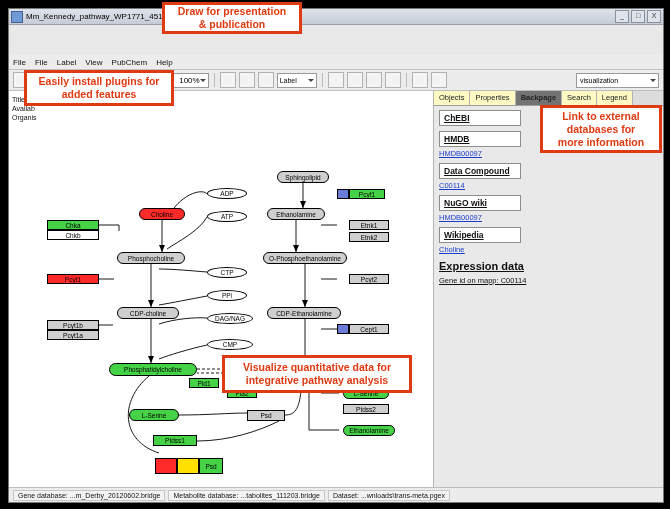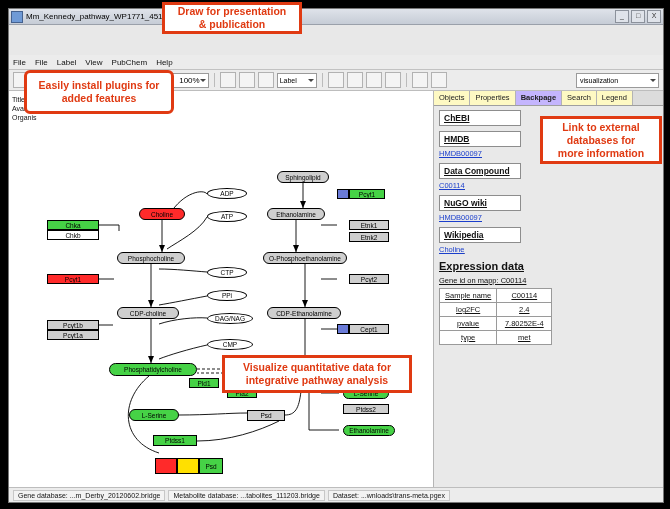--- a/index.html
+++ b/index.html
@@ -50,21 +50,21 @@
   .metab{border-radius:7px;background:#ddd;}
   .green{background:#46d246;}
   .red{background:#ff2a2a;}
   .blue{background:#6a7bd8;}
   .grey{background:#cfcfcf;}
   .white{background:#fff;}
   svg.edges{position:absolute;inset:0;pointer-events:none;}
   
   .tabs{display:flex;height:14px;background:#dcdcdc;border-bottom:1px solid #9f9f9f;font-size:7.5px;}
   .tab{padding:0 5px;line-height:14px;border-right:1px solid #b3b3b3;background:#fef9c3;color:#222;}
-  .tab.active{background:#c4b5fd;font-weight:bold;}
+  .tab.active{background:#737373;font-weight:bold;}
   .rpcontent{flex:1;overflow:hidden;padding:4px 5px;font-size:8px;color:#111;text-decoration:underline;}
   .dbblock{margin-bottom:5px;}
   .dbtitle{background:#fff;border:1px solid #8d8d8d;font-weight:bold;font-size:8.5px;
            padding:2px 4px;width:82px;box-sizing:border-box;}
   .dblink{color:#1a3ecc;text-decoration:underline;font-size:7.5px;margin-top:2px;display:block;}
   .dbplain{font-size:7.5px;margin-top:2px;display:block;}
   .exprhdr{font-weight:bold;font-size:11px;margin:6px 0 4px 0;}
   .geneid{font-size:7.5px;margin-bottom:3px;}
   table.expr{border-collapse:collapse;font-size:7.5px;}
   table.expr td{border:1px solid #9a9a9a;background:#fff;padding:2px 5px;text-align:center;min-width:44px;}
@@ -272,60 +272,40 @@
           <a class="dblink" href="#">HMDB00097</a>
         </div>
 
         <div class="dbblock">
           <div class="dbtitle">Wikipedia</div>
           <a class="dblink" href="#">Choline</a>
         </div>
 
         <div class="exprhdr">Expression data</div>
         <div class="geneid">Gene id on mapp: C00114</div>
-        <table class="expr">
-          <tbody>
-              <tr>
-            <td>Sample name</td>
-            <td>C00114</td>
-          </tr>
-          <tr>
-            <td>log2FC</td>
-            <td>2.4</td>
-          </tr>
-          <tr>
-            <td>pvalue</td>
-            <td>7.80252E-4</td>
-          </tr>
-          <tr>
-            <td>type</td>
-            <td>met</td>
-          </tr>
-        </tbody>
-          </table>
       </div>
     </div>
   </div>
 
   <div class="statusbar">
     <div class="cell">Gene database: ...m_Derby_20120602.bridge</div>
     <div class="cell">Metabolite database: ...tabolites_111203.bridge</div>
     <div class="cell">Dataset: ...wnloads\trans-meta.pgex</div>
   </div>
 </div>
 
 <div class="callout" style="left:162px;top:2px;width:140px;height:32px;">
   <span style="white-space:pre-line">Draw for presentation
 &amp; publication</span>
 </div>
-<div class="callout" style="left:24px;top:70px;width:150px;height:44px;border-radius:6px;">
+<div class="callout" style="left:24px;top:70px;width:150px;height:36px;">
   <span style="white-space:pre-line">Easily install plugins for
 added features</span>
 </div>
-<div class="callout" style="left:540px;top:116px;width:122px;height:48px;">
+<div class="callout" style="left:540px;top:105px;width:122px;height:48px;">
   <span style="white-space:pre-line">Link  to external
 databases  for
 more information</span>
 </div>
 <div class="callout" style="left:222px;top:355px;width:190px;height:38px;">
   <span style="white-space:pre-line">Visualize quantitative data  for
 integrative pathway analysis</span>
 </div>
 
 </body></html>

